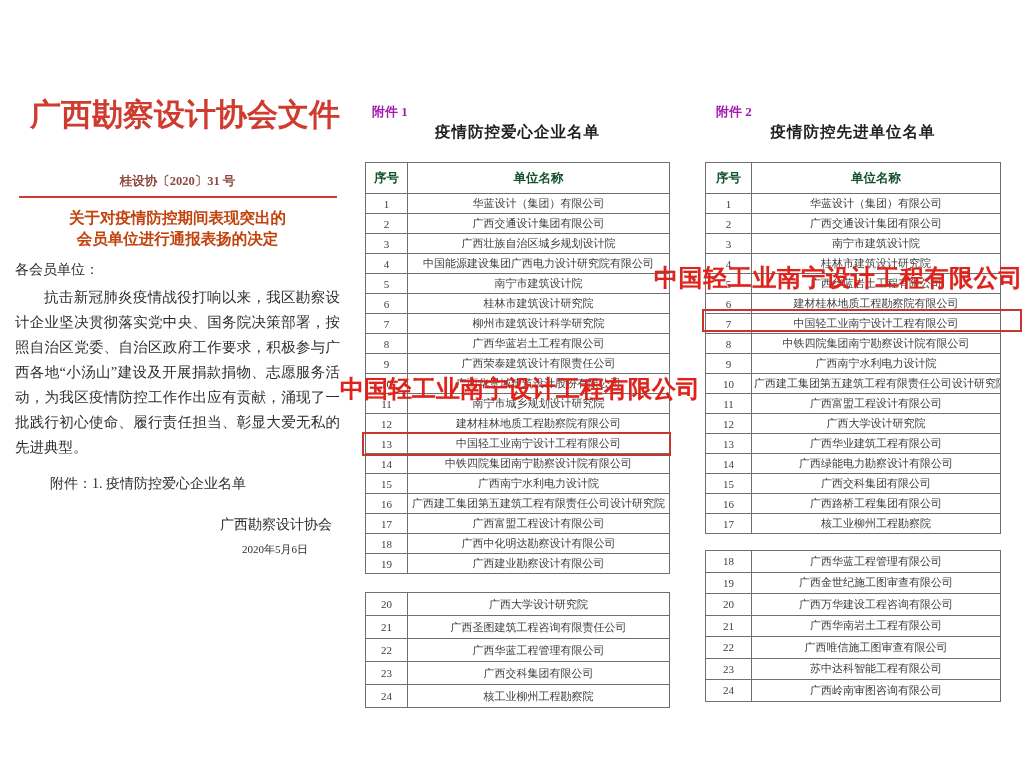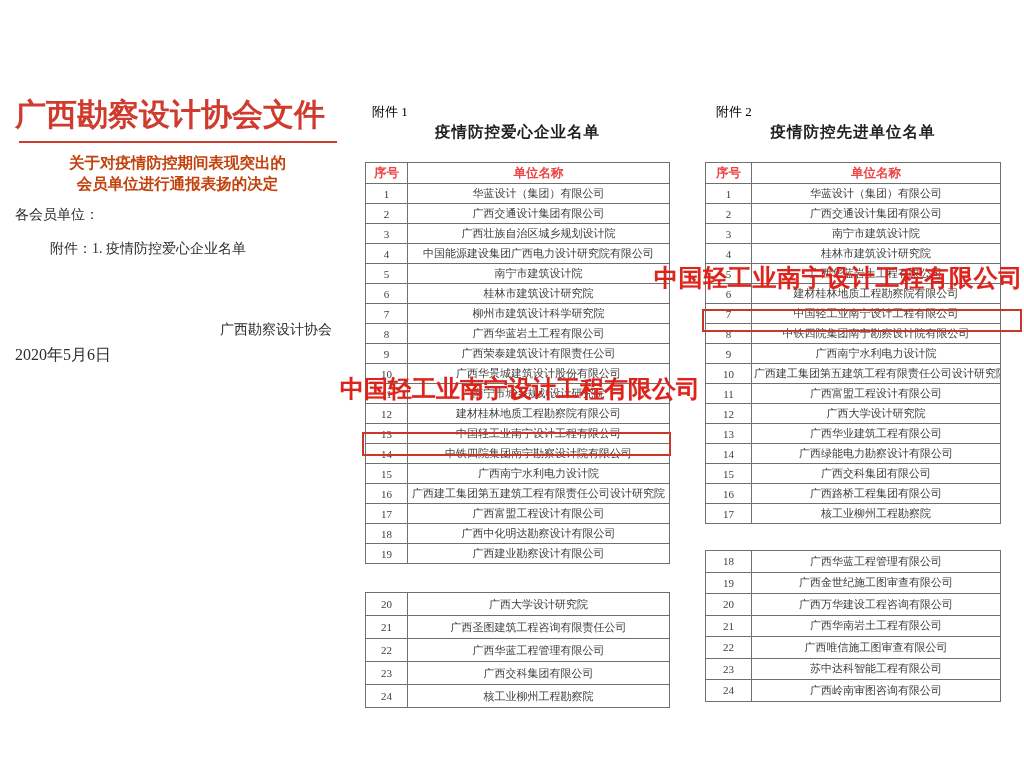--- a/index.html
+++ b/index.html
@@ -9,38 +9,38 @@
     --box-red:#c8372b;
     --border:#6f6f6f;
     --ink:#2e2e2e;
   }
   *{margin:0;padding:0;box-sizing:border-box;}
   html,body{width:1024px;height:767px;background:#ffffff;overflow:hidden;}
   body{position:relative;font-family:"Liberation Serif","DejaVu Serif",serif;color:var(--ink);}
 
   
   .doc{position:absolute;left:15px;top:95px;width:325px;}
-  .doc-org{font-size:31px;line-height:40px;font-weight:bold;color:var(--accent-red);text-align:left;white-space:nowrap;letter-spacing:0px;}
+  .doc-org{font-size:31px;line-height:40px;font-weight:bold;color:var(--accent-red);text-align:right;white-space:nowrap;letter-spacing:0px;}
   .doc-number{margin-top:38px;font-size:12.5px;line-height:17px;color:var(--doc-number-red);text-align:center;font-weight:bold;}
   .doc-rule{margin:6px auto 0 auto;width:318px;height:2px;background:var(--accent-red);}
   .doc-title{margin-top:9px;font-size:15.5px;line-height:21px;font-weight:bold;color:#c2410c;text-align:center;}
   .doc-salutation{margin-top:11px;font-size:14px;line-height:20px;}
   .doc-para{margin-top:5px;font-size:14.5px;line-height:25px;text-align:justify;text-indent:2em;color:var(--ink);}
   .doc-para.second{margin-top:0;}
   .doc-attach1{margin-top:11px;font-size:14px;line-height:25px;padding-left:35px;}
   .doc-attach2{font-size:14px;line-height:25px;padding-left:80px;}
-  .doc-signature{margin-top:56px;font-size:14px;line-height:25px;text-align:right;padding-right:8px;}
-  .doc-date{font-size:16px;line-height:25px;text-align:left;padding-right:32px;}
+  .doc-signature{margin-top:16px;font-size:14px;line-height:25px;text-align:right;padding-right:8px;}
+  .doc-date{font-size:11px;line-height:25px;text-align:right;padding-right:32px;}
 
   
-  .att-label{position:absolute;font-size:13px;font-weight:normal;color:#000000;}
+  .att-label{position:absolute;font-size:13px;font-weight:bold;color:#a21caf;}
   .att-title{position:absolute;font-size:15.5px;font-weight:bold;color:#1f1f1f;text-align:center;letter-spacing:1px;}
   table{border-collapse:collapse;table-layout:fixed;background:#fff;}
   table,th,td{border:1px solid var(--border);}
-  th{font-size:12.5px;font-weight:bold;color:#ef4444;height:21px;text-align:center;}
+  th{font-size:12.5px;font-weight:bold;color:#14532d;height:31px;text-align:center;}
   td{font-size:11px;color:#3d3d3d;text-align:center;white-space:nowrap;overflow:hidden;padding:0 2px;}
   .t-att1{position:absolute;left:365px;width:305px;}
   .t-att2{position:absolute;left:705px;width:296px;}
   .t1a{top:162px;}
   .t1b{top:592px;}
   .t2a{top:162px;}
   .t2b{top:550px;}
   .t-att1 .num{width:42px;}
   .t-att2 .num{width:46px;}
   .rh20 td{height:20px;}
@@ -53,26 +53,28 @@
   .stamp2{left:654px;top:266px;letter-spacing:0.6px;}
   .hlbox{position:absolute;border:2px solid var(--box-red);background:transparent;z-index:5;}
   .hlbox1{left:362px;top:432px;width:309px;height:24px;}
   .hlbox2{left:702px;top:309px;width:320px;height:23px;}
 </style>
 </head>
 <body>
 
 <div class="doc">
   <div class="doc-org">广西勘察设计协会文件</div>
+  <div class="doc-number">桂设协〔2020〕31 号</div>
   <div class="doc-rule"></div>
   <div class="doc-title">
     <div>关于对疫情防控期间表现突出的</div>
     <div>会员单位进行通报表扬的决定</div>
   </div>
   <div class="doc-salutation">各会员单位：</div>
+  <div class="doc-para">抗击新冠肺炎疫情战役打响以来，我区勘察设计企业坚决贯彻落实党中央、国务院决策部署，按照自治区党委、自治区政府工作要求，积极参与广西各地“小汤山”建设及开展捐款捐物、志愿服务活动，为我区疫情防控工作作出应有贡献，涌现了一批践行初心使命、履行责任担当、彰显大爱无私的先进典型。</div>
   <div class="doc-attach1">附件：1. 疫情防控爱心企业名单</div>
   <div class="doc-signature">广西勘察设计协会</div>
   <div class="doc-date">2020年5月6日</div>
 </div>
 
 <div class="att-label" style="left:372px;top:103px;">附件 1</div>
 <div class="att-title" style="left:365px;top:122px;width:305px;">疫情防控爱心企业名单</div>
 
 <table class="t-att1 t1a rh20">
   <thead>

